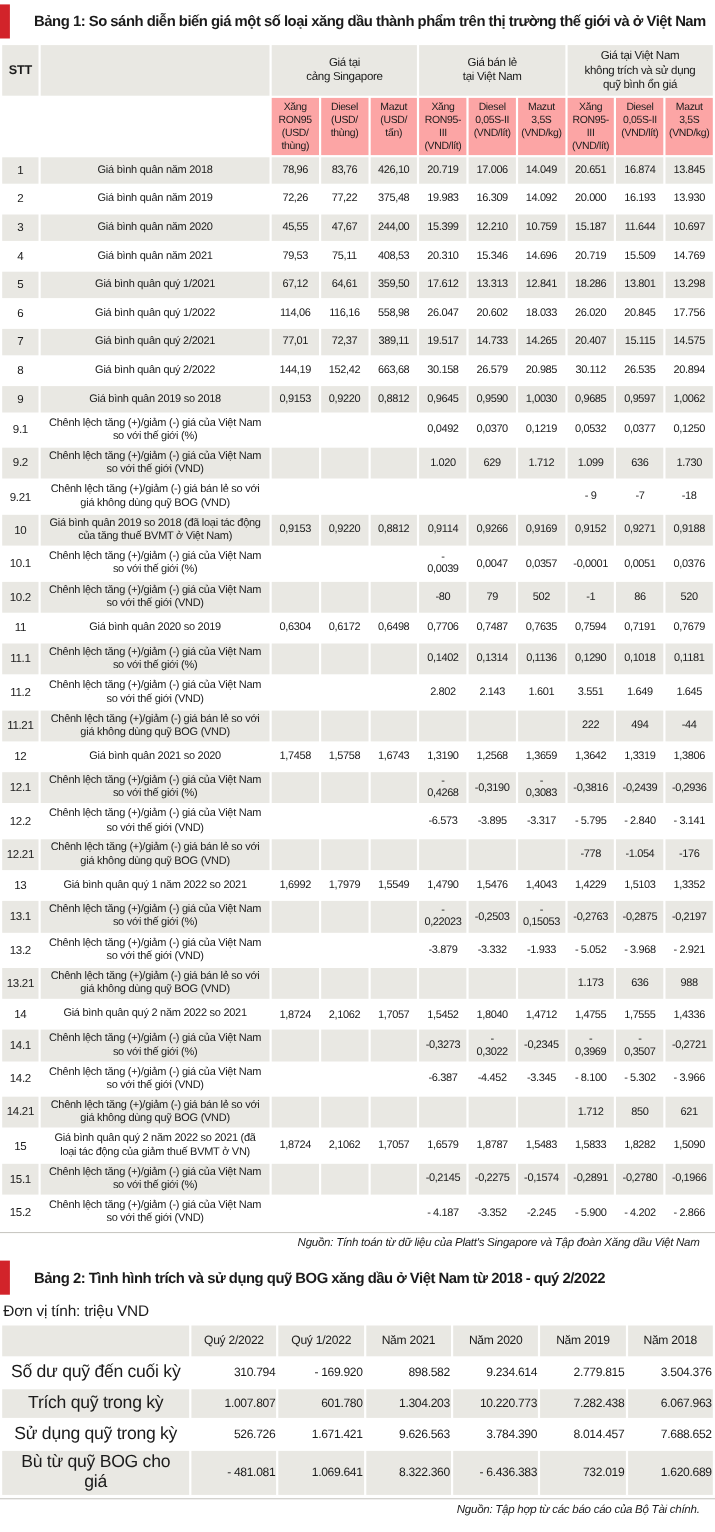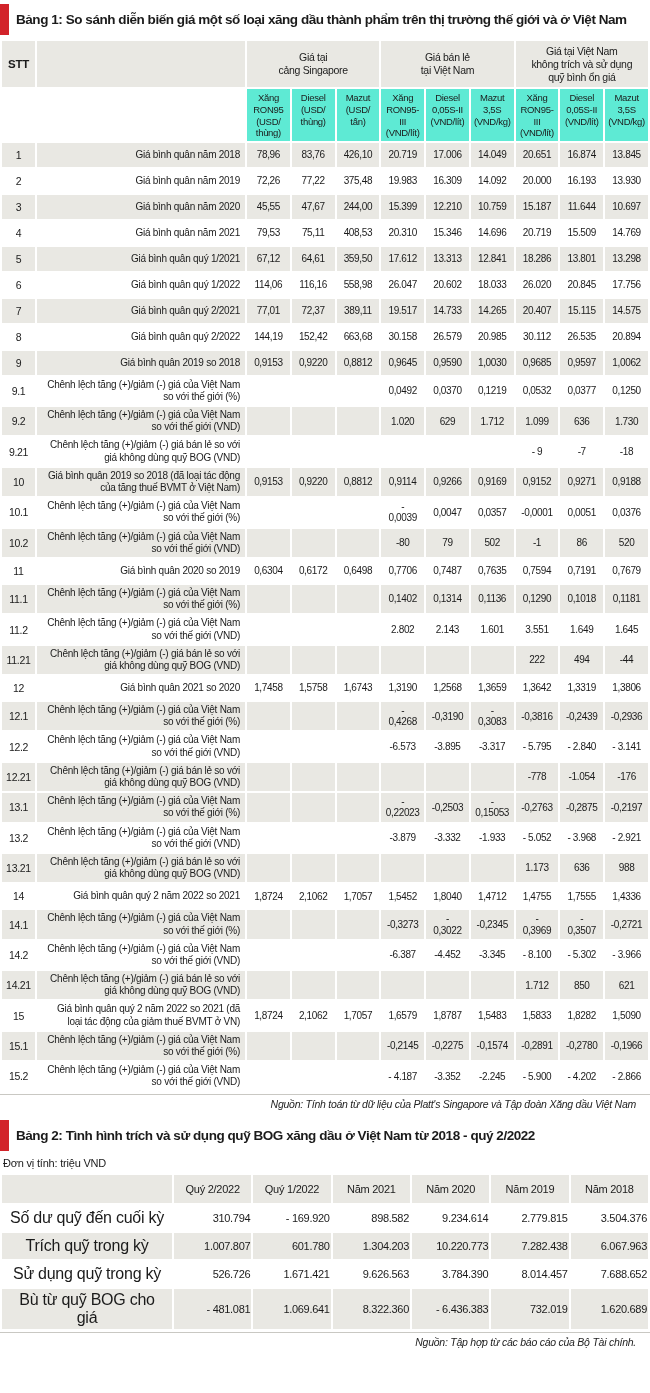--- a/index.html
+++ b/index.html
@@ -10,49 +10,49 @@
   }
   html,body{margin:0;padding:0;}
   body{
     width:650px;
     background:#ffffff;
     color:var(--ink);
     font-family:"Liberation Sans", sans-serif;
     -webkit-font-smoothing:antialiased;
   }
   .title-row{
-    display:flex;align-items:center;gap:7px;
+    display:flex;align-items:center;gap:22px;
     padding:4px 0 4px 0;
   }
   .red-bar{width:9px;height:31px;background:var(--red);flex:0 0 auto;}
   .title-text{
     font-size:13.5px;letter-spacing:-0.45px;white-space:nowrap;
   }
   .title-text .t-label{font-weight:600;}
   .title-text .t-main{font-weight:700;}
-  .unit-note{font-size:11px;padding:2px 0 4px 3px;letter-spacing:-0.2px;}
+  .unit-note{font-size:14px;padding:2px 0 4px 3px;letter-spacing:-0.2px;}
 
   table{width:650px;border-collapse:separate;border-spacing:2px;table-layout:fixed;}
   th,td{padding:2px 1px;vertical-align:middle;}
   .g{background:var(--gray);}
 
   
   #t1 col.c-stt{width:33px;}
   #t1 col.c-name{width:208px;}
   #t1 th.stt-h{font-size:11.5px;font-weight:700;text-align:center;letter-spacing:-0.2px;}
   #t1 th.grp{
     font-size:10.5px;font-weight:400;text-align:center;
     white-space:pre-line;line-height:1.22;letter-spacing:-0.3px;padding:4px 0;
   }
   #t1 th.unit{
-    background:#5eead4;font-size:9.5px;font-weight:400;text-align:center;
+    background:#fca5a5;font-size:9.5px;font-weight:400;text-align:center;
     white-space:pre-line;line-height:1.22;letter-spacing:-0.3px;vertical-align:top;padding-top:3px;
   }
   #t1 td.stt{font-size:10.5px;text-align:center;letter-spacing:-0.3px;height:20px;}
-  #t1 td.lbl{font-size:10px;text-align:right;line-height:1.22;letter-spacing:-0.25px;padding:2px 5px;}
+  #t1 td.lbl{font-size:10px;text-align:center;line-height:1.22;letter-spacing:-0.25px;padding:2px 5px;}
   #t1 td.val{font-size:10px;text-align:center;white-space:pre-line;line-height:1.15;letter-spacing:-0.35px;}
 
   .t1-bottom{border-top:1px solid var(--hairline);margin-top:1px;}
   .source{
     font-size:10.5px;font-style:italic;text-align:right;
     padding:3px 14px 6px 0;letter-spacing:-0.25px;color:#222;
   }
 
   
   #t2 col.c-lbl2{width:170px;}
@@ -428,20 +428,33 @@
           <td class="val g"></td>
           <td class="val g"></td>
           <td class="val g"></td>
           <td class="val g"></td>
           <td class="val g"></td>
           <td class="val g">-778</td>
           <td class="val g">-1.054</td>
           <td class="val g">-176</td>
         </tr>
         <tr>
+          <td class="stt">13</td>
+          <td class="lbl">Giá bình quân quý 1 năm 2022 so 2021</td>
+          <td class="val">1,6992</td>
+          <td class="val">1,7979</td>
+          <td class="val">1,5549</td>
+          <td class="val">1,4790</td>
+          <td class="val">1,5476</td>
+          <td class="val">1,4043</td>
+          <td class="val">1,4229</td>
+          <td class="val">1,5103</td>
+          <td class="val">1,3352</td>
+        </tr>
+        <tr>
           <td class="stt g">13.1</td>
           <td class="lbl g">Chênh lệch tăng (+)/giảm (-) giá của Việt Nam so với thế giới (%)</td>
           <td class="val g"></td>
           <td class="val g"></td>
           <td class="val g"></td>
           <td class="val g">-
 0,22023</td>
           <td class="val g">-0,2503</td>
           <td class="val g">-
 0,15053</td>

